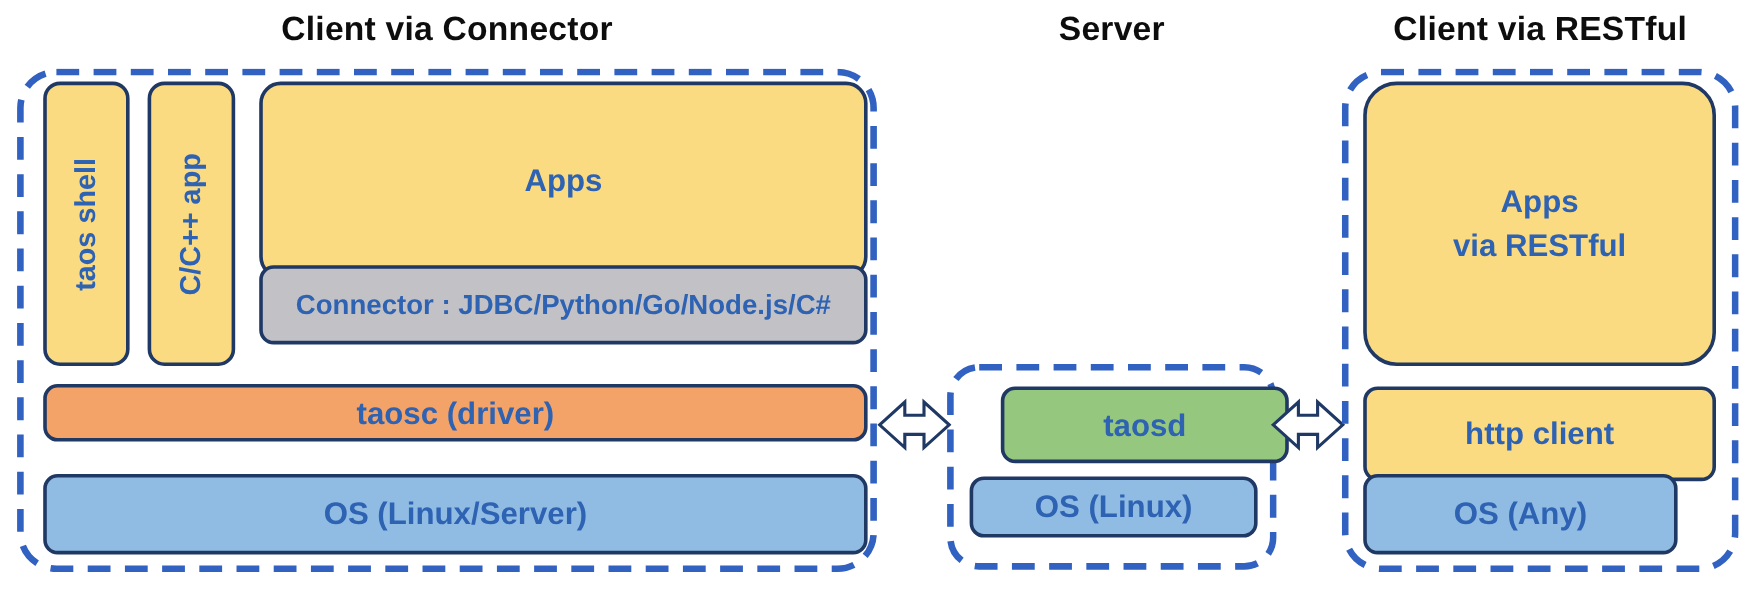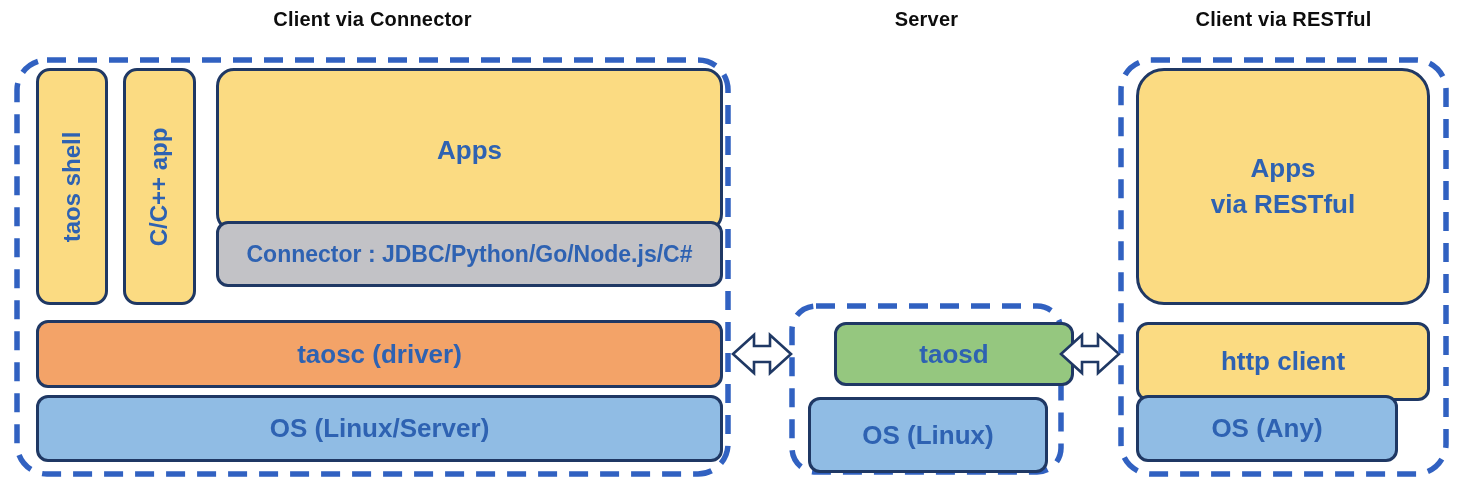--- a/index.html
+++ b/index.html
@@ -8,21 +8,21 @@
     width: 1467px;
     height: 498px;
     background: #ffffff;
     font-family: "Liberation Sans", sans-serif;
     overflow: hidden;
   }
   .title {
     position: absolute;
     top: 8px;
     text-align: center;
-    font-size: 20px;
+    font-size: 28px;
     font-weight: bold;
     color: var(--title-color);
     letter-spacing: 0.2px;
   }
   .dashed { position: absolute; }
   .dashed svg { display: block; }
   .box {
     position: absolute;
     box-sizing: border-box;
     display: flex;
@@ -68,21 +68,21 @@
   </div>
 
   <div class="box yellow" style="left:216px; top:68px; width:507px; height:164px; border-radius:18px;">
     <span>Apps</span>
   </div>
 
   <div class="box gray" style="left:216px; top:221px; width:507px; height:66px; border-radius:12px; font-size:23px;">
     <span>Connector : JDBC/Python/Go/Node.js/C#</span>
   </div>
 
-  <div class="box orange" style="left:36px; top:320px; width:687px; height:68px; border-radius:12px;">
+  <div class="box orange" style="left:36px; top:320px; width:687px; height:48px; border-radius:12px;">
     <span>taosc (driver)</span>
   </div>
 
   <div class="box blue" style="left:36px; top:395px; width:687px; height:67px; border-radius:12px;">
     <span>OS (Linux/Server)</span>
   </div>
 
   <div class="arrow" style="left:731px; top:330px;">
     <svg width="62" height="48" viewBox="0 0 62 48">
       <path d="M2 24 L23 5 L23 16 L39 16 L39 5 L60 24 L39 43 L39 32 L23 32 L23 43 Z" fill="#ffffff" style="stroke: var(--box-border);" stroke-width="2.6" stroke-linejoin="miter"></path>
@@ -92,21 +92,21 @@
   <div class="dashed" style="left:789px; top:303px;">
     <svg width="275" height="172" viewBox="0 0 275 172">
       <rect x="3" y="3" width="269" height="166" rx="24" ry="24" fill="none" style="stroke: var(--dashed-border);" stroke-width="5.5" stroke-dasharray="19 12"></rect>
     </svg>
   </div>
 
   <div class="box green" style="left:808px; top:322px; width:240px; height:64px; border-radius:12px;">
     <span>taosd</span>
   </div>
 
-  <div class="box blue" style="left:808px; top:397px; width:240px; height:76px; border-radius:12px;">
+  <div class="box blue" style="left:808px; top:397px; width:240px; height:51px; border-radius:12px;">
     <span>OS (Linux)</span>
   </div>
 
   <div class="arrow" style="left:1059px; top:330px;">
     <svg width="62" height="48" viewBox="0 0 62 48">
       <path d="M2 24 L23 5 L23 16 L39 16 L39 5 L60 24 L39 43 L39 32 L23 32 L23 43 Z" fill="#ffffff" style="stroke: var(--box-border);" stroke-width="2.6" stroke-linejoin="miter"></path>
     </svg>
   </div>
 
   <div class="dashed" style="left:1118px; top:57px;">

